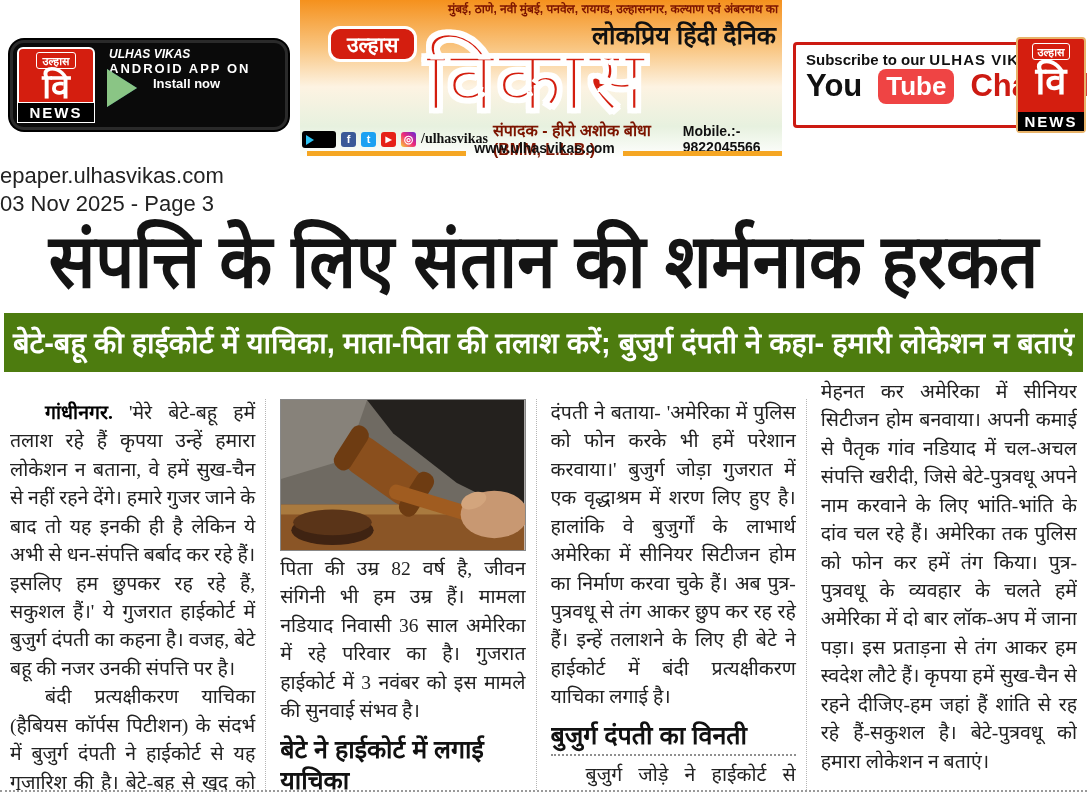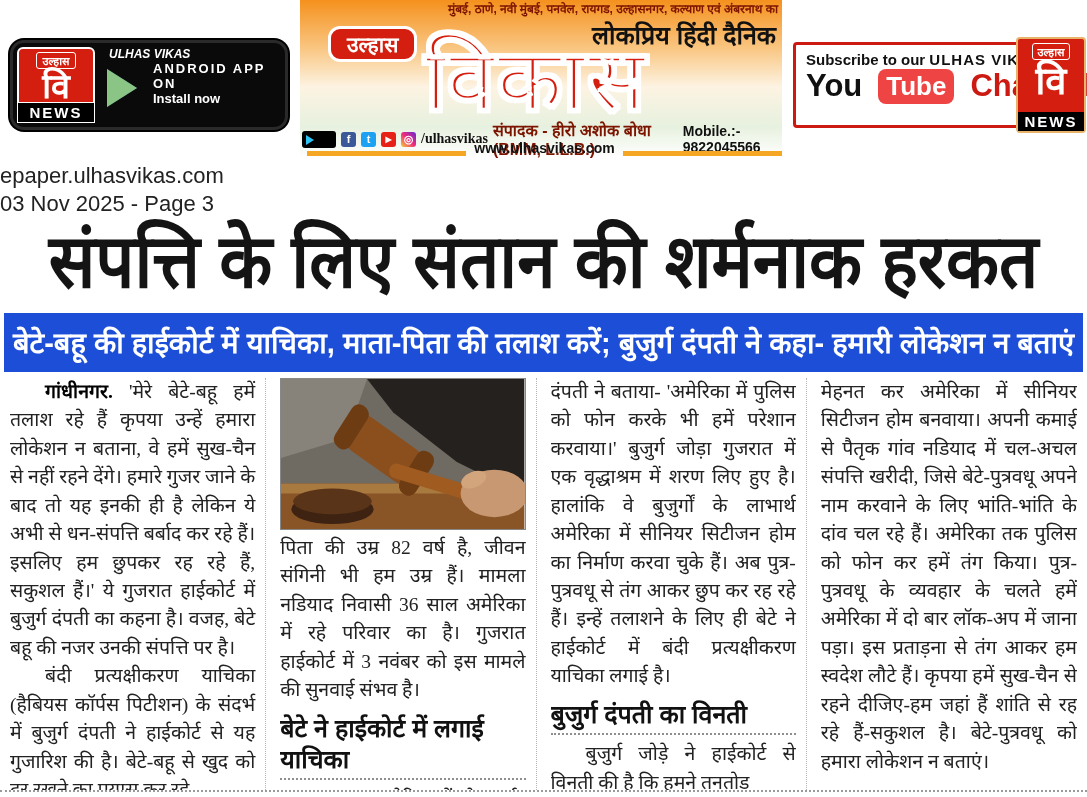--- a/index.html
+++ b/index.html
@@ -16,21 +16,21 @@
   .uv-logo { width:74px; background:#d41e0f; border:2px solid #fff; border-radius:6px;
              margin:4px; display:flex; flex-direction:column; align-items:center; position:relative; }
   .uv-logo .uv-top { font-size:11px; color:#fff; font-weight:bold; border:1px solid #fff;
                      padding:0 6px; margin-top:3px; border-radius:3px; }
   .uv-logo .uv-letter { color:#fff; font-weight:bold; font-size:34px; line-height:34px; }
   .uv-logo .uv-news { position:absolute; bottom:-2px; left:-2px; right:-2px; background:#000;
                       color:#fff; font-weight:bold; text-align:center; font-size:15px;
                       letter-spacing:2px; padding:1px 0; border:1px solid #fff; }
   .play-area { flex:1; color:#fff; padding:4px 8px 4px 10px; position:relative; }
   .play-brand { font-weight:bold; font-size:12px; font-style:italic; }
-  .play-line1 { font-size:13px; font-weight:bold; letter-spacing:2px; margin-left:44px; }
+  .play-line1 { font-size:13px; font-weight:bold; letter-spacing:2px; }
   .play-line2 { font-size:30px; margin-left:44px; line-height:30px; font-family:"Liberation Serif",serif; }
   .play-line3 { font-weight:bold; font-size:13px; margin-left:44px; }
   .play-tri { position:absolute; left:8px; top:26px; width:0; height:0;
               border-top:19px solid transparent; border-bottom:19px solid transparent;
               border-left:30px solid #2bc4f3; filter:none; }
   .play-tri:after { content:""; position:absolute; left:-30px; top:-19px; width:0; height:0;
               border-top:19px solid transparent; border-bottom:19px solid transparent;
               border-left:30px solid rgba(255,200,0,.45); }
 
   
@@ -81,29 +81,29 @@
   .yt-logo .uv-news { background:#000; color:#fff; font-weight:bold; font-size:15px; letter-spacing:2px;
                       width:100%; text-align:center; padding:1px 0; margin-top:auto; }
 
   
   .epaper { text-align:left; font-size:22px; color:#222; line-height:1.25; margin-top:2px; }
 
   
   .headline { text-align:center; font-size:69px; font-weight:bold; color:#141414;
               letter-spacing:0px; line-height:1.3; margin-top:0px;
               transform:scaleY(1.08); }
-  .subbar { margin:6px 4px 0 4px; background:#1d4ed8; color:#fff; text-align:center;
+  .subbar { margin:6px 4px 0 4px; background:#4d7c0f; color:#fff; text-align:center;
             font-size:29px; font-weight:bold; padding:9px 2px 11px; }
 
   
   .cols { display:grid; grid-template-columns:1fr 1fr 1fr 1fr; column-gap:14px;
           padding:6px 10px 0 10px; border-bottom:2px dotted #9a9a9a; height:412px; }
   .col { font-family:"Liberation Serif","DejaVu Serif",serif; font-size:19.5px; line-height:1.46;
          color:#222; text-align:justify; overflow:hidden; }
-  .col.rule { border-right:1px dotted #b5b5b5; padding-right:10px; }
+  .col.rule { border-right:1px dotted #b5b5b5; padding-right:10px;margin-top:21px; }
   .col p { margin:0; }
   .col p.indent { text-indent:1.8em; }
   .dateline { font-weight:bold; color:#000; }
   .subhead { font-family:"Liberation Sans",sans-serif; font-weight:bold; font-size:25px;
              line-height:1.25; color:#111; text-align:left; margin:8px 0 2px; }
   .dotline { border-top:2px dotted #8f8f8f; margin:3px 0 5px; }
   .photo { width:100%; height:152px; display:block; border:1px solid #888; box-sizing:border-box; margin-bottom:4px; }
 </style>
 </head>
 <body>

